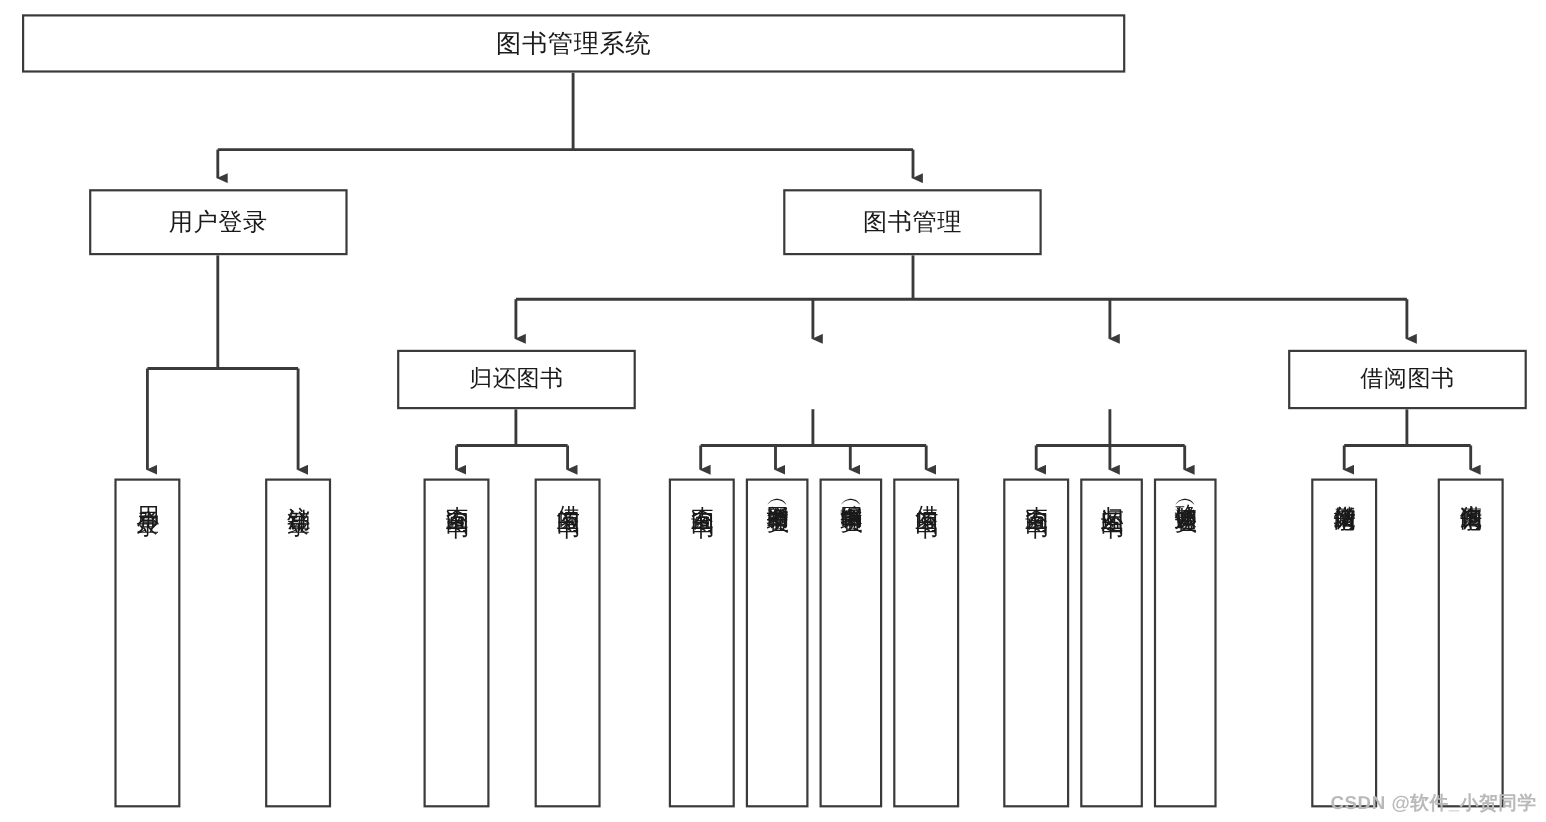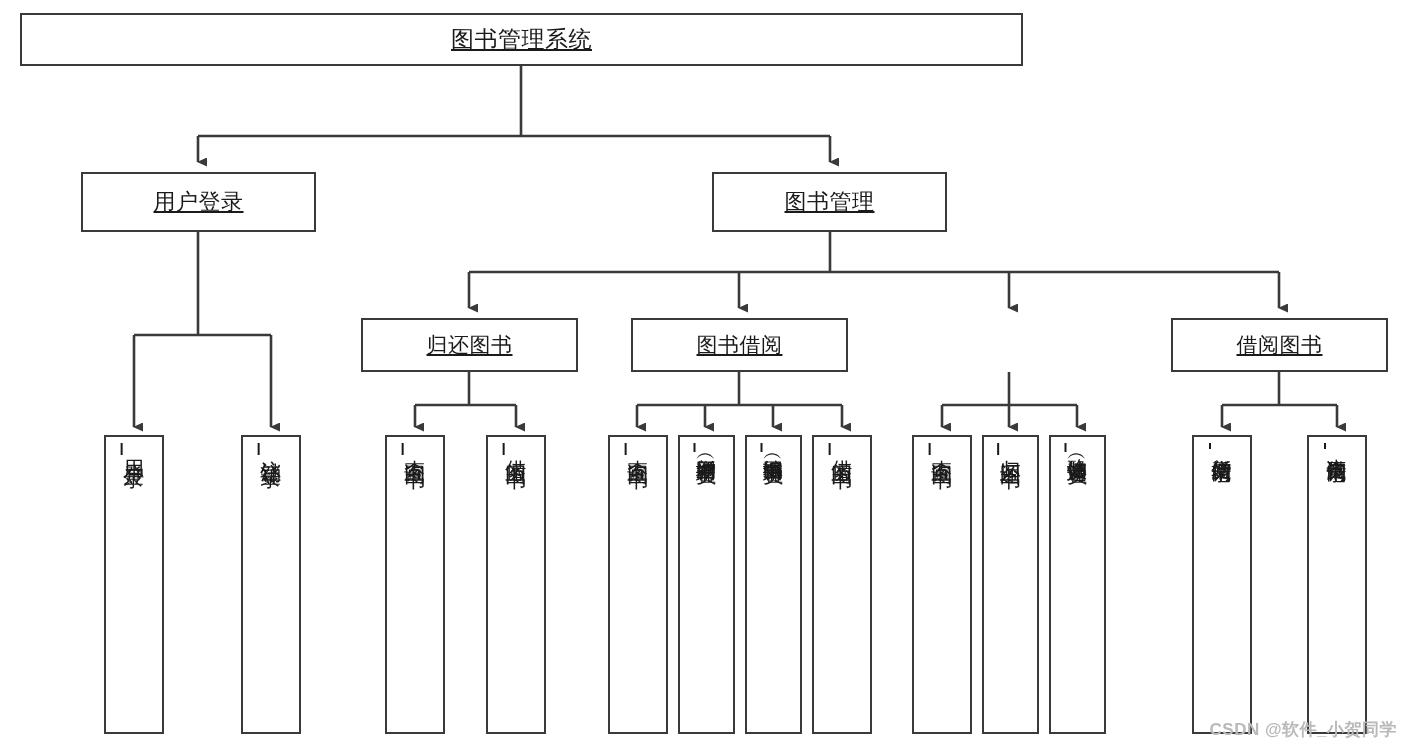--- a/index.html
+++ b/index.html
@@ -25,21 +25,20 @@
     display: flex;
     align-items: center;
     justify-content: center;
     color: #1a1a1a;
   }
   .node .label {
     display: block;
     text-align: center;
     line-height: 1.18;
     letter-spacing: 0.5px;
-    text-decoration: underline;
   }
   .root .label { font-size: 23px; }
   .level2 .label { font-size: 22px; }
   .level3 .label { font-size: 21px; }
   .leaf {
     align-items: flex-start;
     justify-content: center;
     padding-top: 6px;
   }
   .leaf .label {
@@ -133,23 +132,20 @@
   <div class="node level2" style="left:81px; top:172px; width:235px; height:60px;">
     <span class="label">用户登录</span>
   </div>
   <div class="node level2" style="left:712px; top:172px; width:235px; height:60px;">
     <span class="label">图书管理</span>
   </div>
 
   <div class="node level3" style="left:361px; top:318px; width:217px; height:54px;">
     <span class="label">归还图书</span>
   </div>
-  <div class="node level3" style="left:631px; top:318px; width:217px; height:54px;">
-    <span class="label">图书借阅</span>
-  </div>
   <div class="node level3" style="left:1171px; top:318px; width:217px; height:54px;">
     <span class="label">借阅图书</span>
   </div>
 
   <div class="node leaf" style="left:104px; top:435px; width:60px; height:299px;">
     <span class="label">用户登录</span>
   </div>
   <div class="node leaf" style="left:241px; top:435px; width:60px; height:299px;">
     <span class="label">注销登录</span>
   </div>

